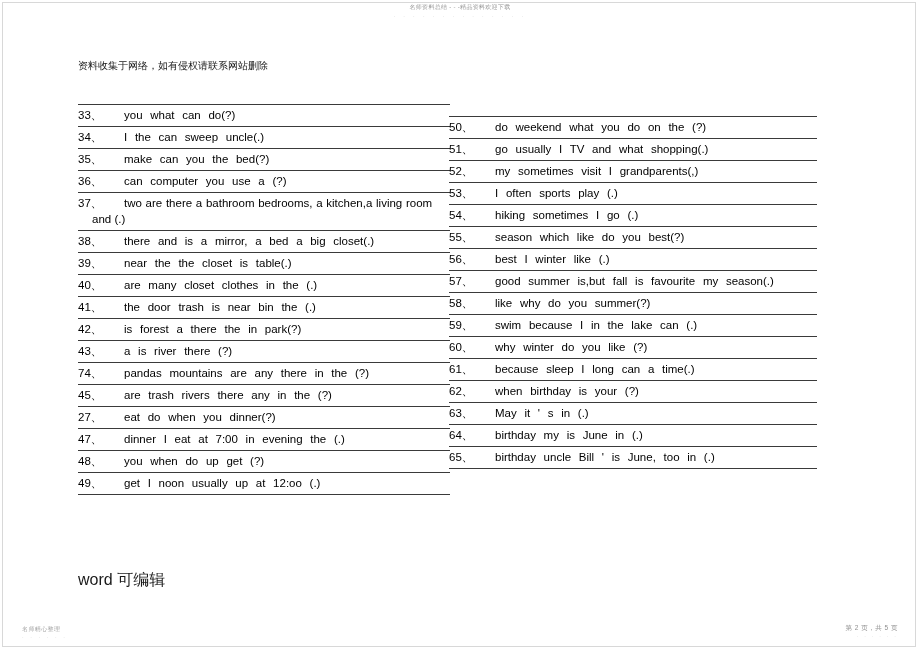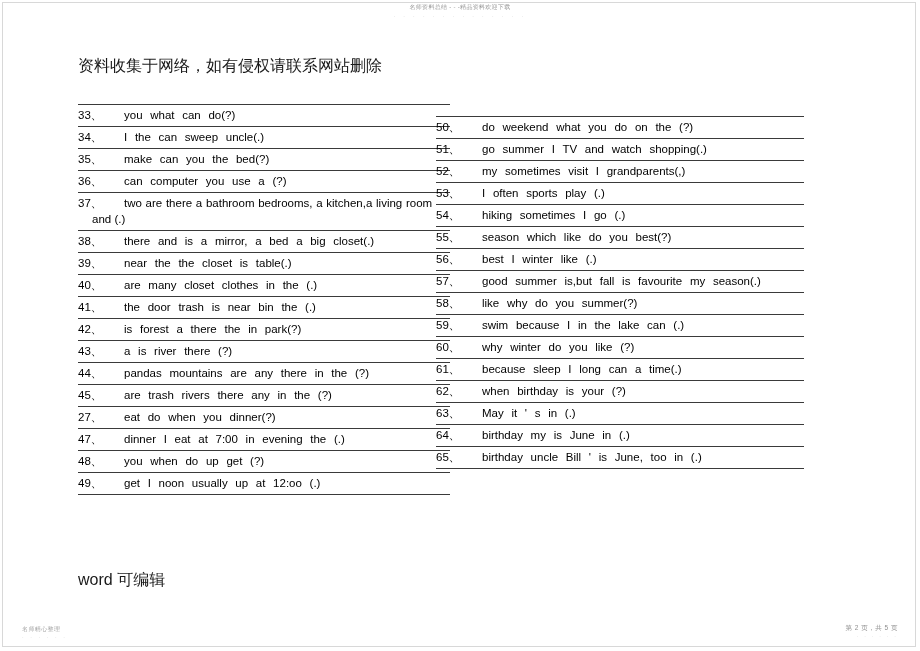--- a/index.html
+++ b/index.html
@@ -94,21 +94,21 @@
     letter-spacing: 2.2px;
     white-space: nowrap;
     text-align: right;
   }
 
   
   .doc-header {
     position: absolute;
     left: 78px;
     top: 58px;
-    font-size: 16px;
+    font-size: 10px;
     line-height: 15px;
     color: #1a1a1a;
     white-space: nowrap;
   }
   .doc-footer {
     position: absolute;
     left: 78px;
     top: 572px;
     font-size: 16px;
     line-height: 15px;
@@ -123,21 +123,21 @@
     top: 0;
     width: 920px;
     height: 651px;
     padding-left: 30px;
   }
   .col {
     position: absolute;
     box-sizing: border-box;
   }
   .col-left  { left: 78px;  top: 104px; width: 372px; }
-  .col-right { left: 436px; top: 116px; width: 368px; }
+  .col-right { left: 449px; top: 116px; width: 368px; }
 
   .row {
     position: relative;
     box-sizing: border-box;
     border-bottom: 1px solid #3a3a3a;
     padding: 2px 0 3px 0;
     min-height: 19px;
   }
   .row.first-rule {
     border-top: 1px solid #3a3a3a;
@@ -222,21 +222,21 @@
       <div class="row">
         <span class="row-line"><span class="row-num">41、</span><span class="row-text spaced">the  door  trash is  near  bin  the (.)</span></span>
       </div>
       <div class="row">
         <span class="row-line"><span class="row-num">42、</span><span class="row-text spaced">is  forest  a  there  the  in  park(?)</span></span>
       </div>
       <div class="row">
         <span class="row-line"><span class="row-num">43、</span><span class="row-text spaced">a  is  river  there (?)</span></span>
       </div>
       <div class="row">
-        <span class="row-line"><span class="row-num">44、</span><span class="row-text spaced">pandas mountains  are  any  there  in  the (?)</span></span>
+        <span class="row-line"><span class="row-num">74、</span><span class="row-text spaced">pandas mountains  are  any  there  in  the (?)</span></span>
       </div>
       <div class="row">
         <span class="row-line"><span class="row-num">45、</span><span class="row-text spaced">are trash  rivers  there  any  in  the (?)</span></span>
       </div>
       <div class="row">
         <span class="row-line"><span class="row-num">27、</span><span class="row-text spaced">eat do  when  you  dinner(?)</span></span>
       </div>
       <div class="row">
         <span class="row-line"><span class="row-num">47、</span><span class="row-text spaced">dinner  I  eat  at  7:00  in  evening  the (.)</span></span>
       </div>
@@ -245,21 +245,21 @@
       </div>
       <div class="row">
         <span class="row-line"><span class="row-num">49、</span><span class="row-text spaced">get  I  noon  usually  up  at 12:oo (.)</span></span>
       </div>
     </div>
   <div class="col col-right" id="col-right">
       <div class="row first-rule">
         <span class="row-line"><span class="row-num">50、</span><span class="row-text spaced">do  weekend  what  you  do  on  the (?)</span></span>
       </div>
       <div class="row">
-        <span class="row-line"><span class="row-num">51、</span><span class="row-text spaced">go  summer  I  TV  and  watch  shopping(.)</span></span>
+        <span class="row-line"><span class="row-num">51、</span><span class="row-text spaced">go  usually  I  TV  and  what  shopping(.)</span></span>
       </div>
       <div class="row">
         <span class="row-line"><span class="row-num">52、</span><span class="row-text spaced">my  sometimes  visit  I  grandparents(,)</span></span>
       </div>
       <div class="row">
         <span class="row-line"><span class="row-num">53、</span><span class="row-text spaced">I  often  sports  play (.)</span></span>
       </div>
       <div class="row">
         <span class="row-line"><span class="row-num">54、</span><span class="row-text spaced">hiking  sometimes  I  go (.)</span></span>
       </div>

